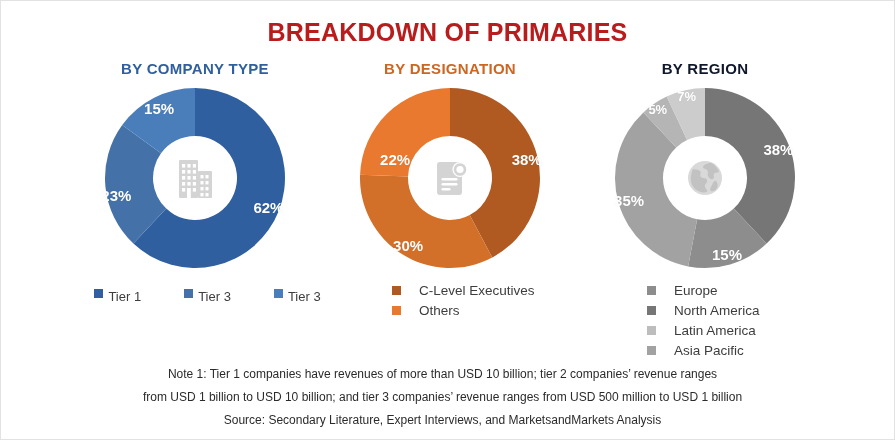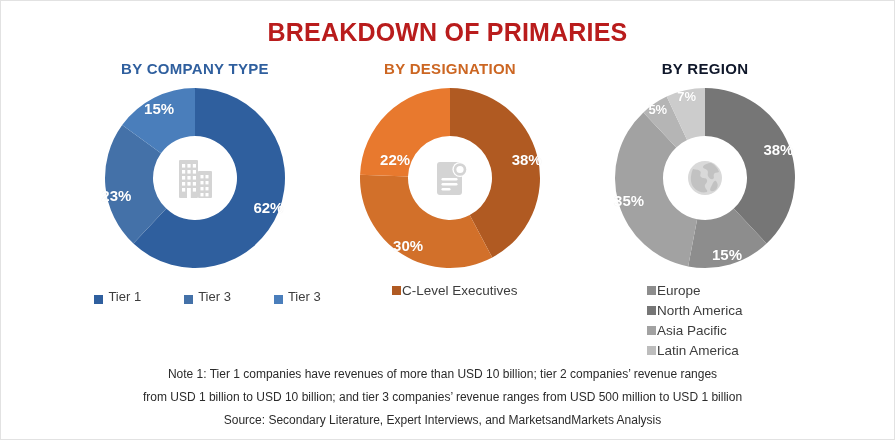--- a/index.html
+++ b/index.html
@@ -71,29 +71,29 @@
   }
 
   
   .legend-inline{
     display:flex;
     justify-content:center;
     gap:18px;
     margin-top:18px;
   }
   .legend-inline .legend-item{
-    display:flex;align-items:flex-end;gap:5px;
+    display:flex;align-items:flex-start;gap:5px;
     font-size:13px;color:#3d3d3d;padding-left:25px;
   }
   .legend-stack{
     margin-top:10px;
     padding-left:42px;
   }
   .legend-stack .legend-item{
-    display:flex;align-items:center;gap:1px;
+    display:flex;align-items:center;gap:18px;
     font-size:13.5px;color:#3d3d3d;
     line-height:19px;
     margin-bottom:1px;
     padding-left:40px;
   }
   .swatch{
     width:9px;height:9px;flex:0 0 auto;display:inline-block;
   }
   
   .footnote{
@@ -194,20 +194,24 @@
     </div>
   <div class="slice-label" style="left: 91.2115%; top: 39.7248%;">38%</div>
       <div class="slice-label" style="left: 27.4927%; top: 86.0192%;">30%</div>
       <div class="slice-label" style="left: 20.4957%; top: 19.4474%; margin-top: 38px;">22%</div>
     </div>
   <div class="legend-stack">
     <div class="legend-item">
       <span class="swatch" style="background:#b05a22"></span>
       <span>C-Level Executives</span>
     </div>
+    <div class="legend-item">
+      <span class="swatch" style="background:#e8792e"></span>
+      <span>Others</span>
+    </div>
   </div>
 </div>
 
 <div class="panel panel-3">
   <div class="panel-title">BY REGION</div>
   <div class="donut-wrap">
     <svg viewBox="0 0 186 186">
         <path d="M 93 3 A 90 90 0 0 1 154.60923953358198 158.60717646792705 L 121.75097844900492 123.61668235169928 A 42 42 0 0 0 93 51 Z" fill="#767676"></path>
         <path d="M 154.60923953358198 158.60717646792705 A 90 90 0 0 1 76.13568168728477 181.405852565582 L 85.12998478739956 134.25606453060493 A 42 42 0 0 0 121.75097844900492 123.61668235169928 Z" fill="#8d8d8d"></path>
         <path d="M 76.13568168728477 181.405852565582 A 90 90 0 0 1 31.390760466417994 27.39282353207298 L 64.24902155099507 62.383317648300725 A 42 42 0 0 0 85.12998478739956 134.25606453060493 Z" fill="#a2a2a2"></path>
@@ -231,26 +235,26 @@
   <div class="legend-stack">
     <div class="legend-item">
       <span class="swatch" style="background:#8d8d8d"></span>
       <span>Europe</span>
     </div>
     <div class="legend-item">
       <span class="swatch" style="background:#767676"></span>
       <span>North America</span>
     </div>
     <div class="legend-item">
+      <span class="swatch" style="background:#bdbdbd"></span>
+      <span>Latin America</span>
+    </div>
+    <div class="legend-item">
       <span class="swatch" style="background:#a2a2a2"></span>
       <span>Asia Pacific</span>
-    </div>
-    <div class="legend-item">
-      <span class="swatch" style="background:#bdbdbd"></span>
-      <span>Latin America</span>
     </div>
   </div>
 </div>
 
 <div class="footnote">
   <div>Note 1: Tier 1 companies have revenues of more than USD 10 billion; tier 2 companies’ revenue ranges</div>
   <div>from USD 1 billion to USD 10 billion; and tier 3 companies’ revenue ranges from USD 500 million to USD 1 billion</div>
   <div>Source: Secondary Literature, Expert Interviews, and MarketsandMarkets Analysis</div>
 </div>
 

